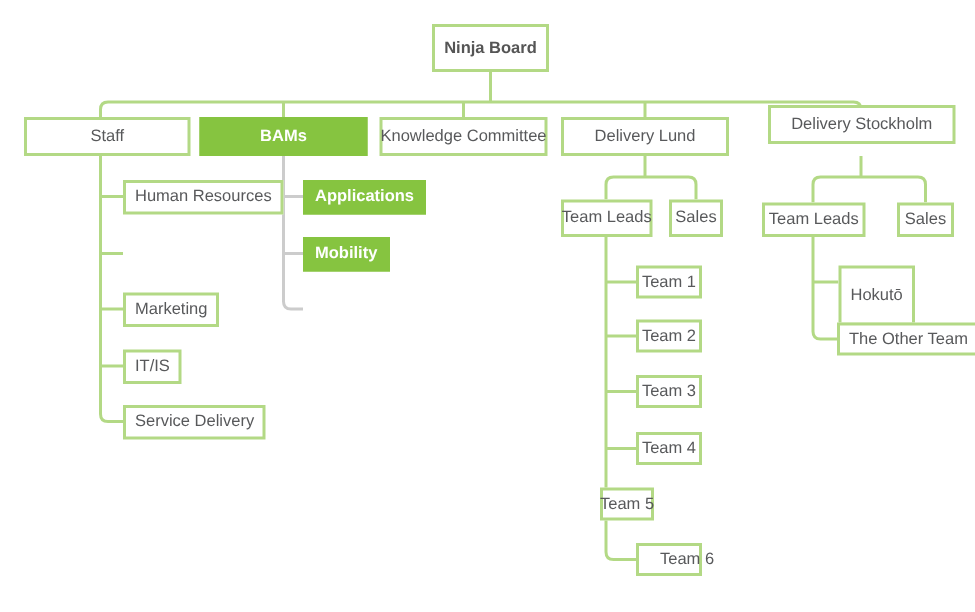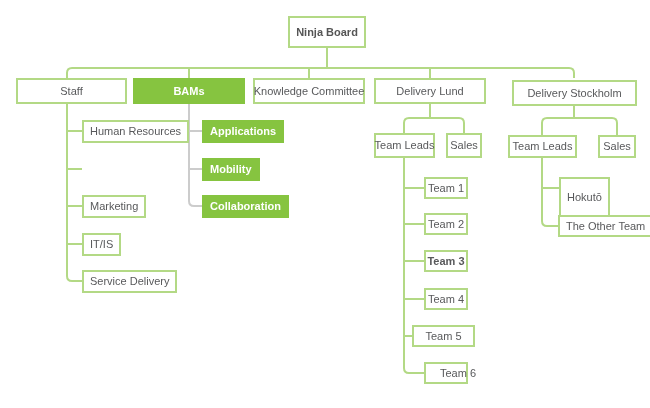--- a/index.html
+++ b/index.html
@@ -73,39 +73,38 @@
       <path d="M189,169 H202"></path>
     </g>
   </svg>
 
   <div class="node root" style="left:288px;top:16px;width:78px;height:32px;">Ninja Board</div>
 
   <div class="node" style="left:16px;top:78px;width:111px;height:26px;">Staff</div>
   <div class="node green" style="left:133px;top:78px;width:112px;height:26px;">BAMs</div>
   <div class="node" style="left:253px;top:78px;width:112px;height:26px;">Knowledge Committee</div>
   <div class="node" style="left:374px;top:78px;width:112px;height:26px;">Delivery Lund</div>
-  <div class="node" style="left:512px;top:80px;width:125px;height:26px;">Delivery Stockholm</div>
+  <div class="node" style="left:512px;top:70px;width:125px;height:26px;">Delivery Stockholm</div>
 
   <div class="node leaf" style="left:82px;top:120px;height:23px;">Human Resources</div>
   <div class="node leaf" style="left:82px;top:195px;height:23px;">Marketing</div>
   <div class="node leaf" style="left:82px;top:233px;height:23px;">IT/IS</div>
   <div class="node leaf" style="left:82px;top:270px;height:23px;text-align:right;">Service Delivery</div>
 
   <div class="node leaf green" style="left:202px;top:120px;height:23px;">Applications</div>
   <div class="node leaf green" style="left:202px;top:158px;height:23px;">Mobility</div>
-  <div class="node leaf green" style="left:202px;top:195px;height:23px;">Collaboration</div>
 
   <div class="node fixedc" style="left:374px;top:133px;width:61px;height:25px;">Team Leads</div>
   <div class="node fixedc" style="left:446px;top:133px;width:36px;height:25px;">Sales</div>
 
   <div class="node fixedc" style="left:424px;top:177px;width:44px;height:22px;">Team 1</div>
   <div class="node fixedc" style="left:424px;top:213px;width:44px;height:22px;">Team 2</div>
-  <div class="node fixedc" style="left:424px;top:250px;width:44px;height:22px;font-weight:bold;">Team 3</div>
+  <div class="node fixedc" style="left:424px;top:250px;width:44px;height:22px;">Team 3</div>
   <div class="node fixedc" style="left:424px;top:288px;width:44px;height:22px;">Team 4</div>
-  <div class="node fixedc" style="left:412px;top:325px;width:63px;height:22px;">Team 5</div>
+  <div class="node fixedc" style="left:400px;top:325px;width:36px;height:22px;">Team 5</div>
   <div class="node fixedc" style="left:424px;top:362px;width:44px;height:22px;padding-left:24px;">Team 6</div>
 
   <div class="node fixedc" style="left:508px;top:135px;width:69px;height:23px;">Team Leads</div>
   <div class="node fixedc" style="left:598px;top:135px;width:38px;height:23px;">Sales</div>
 
   <div class="node leaf" style="left:559px;top:177px;height:40px;">Hokutō</div>
   <div class="node leaf" style="left:558px;top:215px;height:22px;">The Other Team</div>
 
 </div>
 

